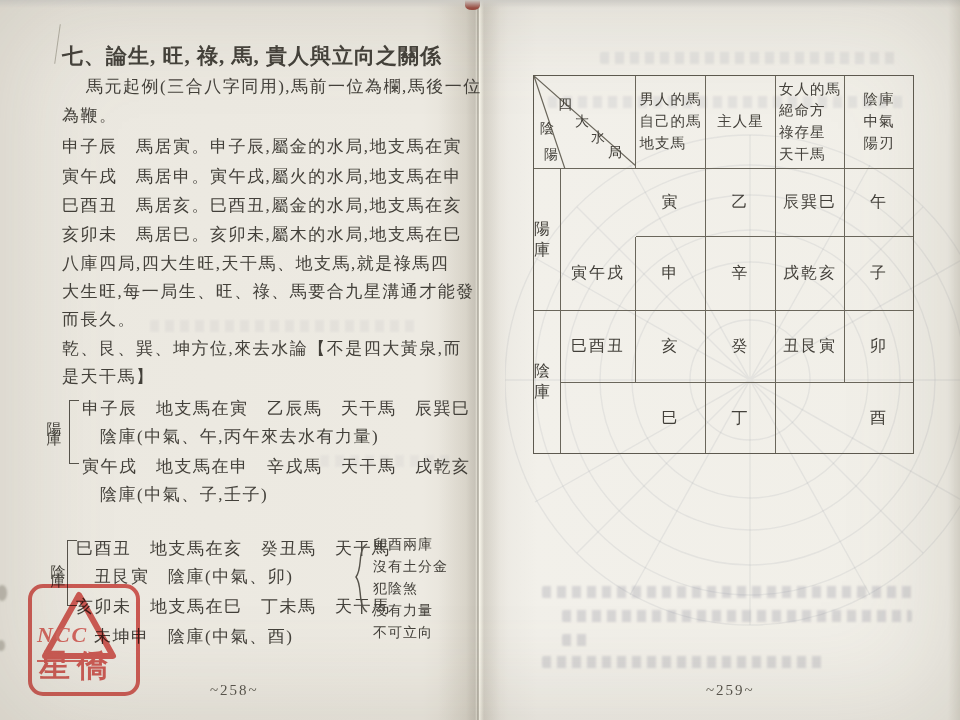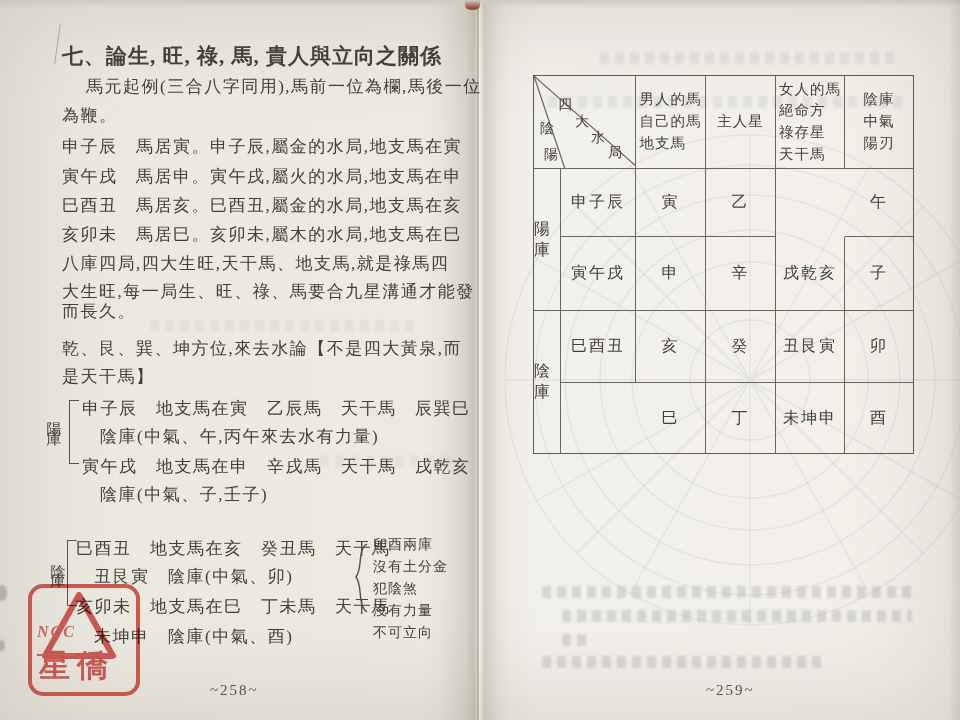--- a/index.html
+++ b/index.html
@@ -43,21 +43,21 @@
   .rtable>div.lastr{border-bottom:none;}
   .hcell{font-size:14.5px;line-height:1.5;letter-spacing:1px;white-space:pre-line;text-align:left;}
   .dcell{font-size:16px;letter-spacing:2px;white-space:pre;}
   .gcell{flex-direction:column;justify-content:space-around;font-size:16px;padding:14px 0;}
   .corner{position:relative;}
   .corner span{position:absolute;font-size:14px;}
 
   
   .stamp{position:absolute;left:28px;top:584px;width:104px;height:104px;border:4px solid #d9534f;border-radius:15px;
     z-index:7;mix-blend-mode:multiply;opacity:.92;}
-  .stamp .ncc{position:absolute;left:5px;top:36px;font-size:16px;font-weight:bold;font-style:italic;color:#e0605c;
+  .stamp .ncc{position:absolute;left:5px;top:36px;font-size:22px;font-weight:bold;font-style:italic;color:#e0605c;
     letter-spacing:2px;border-bottom:2px solid #e0605c;line-height:1;padding-bottom:14px;}
   .stamp .xq{position:absolute;left:7px;top:62px;font-size:31px;font-weight:bold;color:#d9534f;letter-spacing:7px;line-height:1;white-space:pre;}
 </style>
 </head>
 <body>
 
 <div id="scan">
 
   <svg class="compass" width="460" height="540" viewBox="0 0 460 540">
     <g stroke="rgba(130,136,152,0.16)" fill="none" stroke-width="1.4">
@@ -90,21 +90,21 @@
     <div class="title">七、論生, 旺, 祿, 馬, 貴人與立向之關係</div>
 
     <div class="ln" style="left:86px;top:78px;">馬元起例(三合八字同用),馬前一位為欄,馬後一位</div>
     <div class="ln" style="left:62px;top:107px;">為鞭。</div>
     <div class="ln" style="left:62px;top:138px;">申子辰　馬居寅。申子辰,屬金的水局,地支馬在寅</div>
     <div class="ln" style="left:62px;top:168px;">寅午戌　馬居申。寅午戌,屬火的水局,地支馬在申</div>
     <div class="ln" style="left:62px;top:197px;">巳酉丑　馬居亥。巳酉丑,屬金的水局,地支馬在亥</div>
     <div class="ln" style="left:62px;top:226px;">亥卯未　馬居巳。亥卯未,屬木的水局,地支馬在巳</div>
     <div class="ln" style="left:62px;top:255px;">八庫四局,四大生旺,天干馬、地支馬,就是祿馬四</div>
     <div class="ln" style="left:62px;top:283px;">大生旺,每一局生、旺、祿、馬要合九星溝通才能發</div>
-    <div class="ln" style="left:62px;top:303px;">而長久。</div>
+    <div class="ln" style="left:62px;top:311px;">而長久。</div>
     <div class="ln" style="left:62px;top:340px;">乾、艮、巽、坤方位,來去水論【不是四大黃泉,而</div>
     <div class="ln" style="left:62px;top:368px;">是天干馬】</div>
 
     <div class="vlabel" style="left:44px;top:410px;">陽庫</div>
     <div class="bracket" style="left:69px;top:400px;height:62px;"></div>
     <div class="ln" style="left:82px;top:400px;">申子辰　地支馬在寅　乙辰馬　天干馬　辰巽巳</div>
     <div class="ln" style="left:100px;top:428px;">陰庫(中氣、午,丙午來去水有力量)</div>
     <div class="ln" style="left:82px;top:458px;">寅午戌　地支馬在申　辛戌馬　天干馬　戌乾亥</div>
     <div class="ln" style="left:100px;top:486px;">陰庫(中氣、子,壬子)</div>
 
@@ -147,41 +147,40 @@
       <div class="hcell" style="grid-column:5;grid-row:1;">女人的馬
 絕命方
 祿存星
 天干馬</div>
       <div class="hcell" style="grid-column:4;grid-row:1;">主人星</div>
       <div class="hcell lastc" style="grid-column:6;grid-row:1;">陰庫
 中氣
 陽刃</div>
 
       <div class="gcell" style="grid-column:1;grid-row:2/4;">陽庫</div>
-      <div class="dcell" style="grid-column:2;grid-row:2;">申子辰</div>
       <div class="dcell" style="grid-column:3;grid-row:2;">寅</div>
       <div class="dcell" style="grid-column:4;grid-row:2;">乙</div>
+      <div class="dcell" style="grid-column:5;grid-row:2;">辰巽巳</div>
       <div class="dcell lastc" style="grid-column:6;grid-row:2;">午</div>
 
       <div class="dcell" style="grid-column:2;grid-row:3;">寅午戌</div>
       <div class="dcell" style="grid-column:3;grid-row:3;">申</div>
       <div class="dcell" style="grid-column:4;grid-row:3;">辛</div>
       <div class="dcell" style="grid-column:5;grid-row:3;">戌乾亥</div>
       <div class="dcell lastc" style="grid-column:6;grid-row:3;">子</div>
 
       <div class="gcell lastr" style="grid-column:1;grid-row:4/6;">陰庫</div>
       <div class="dcell" style="grid-column:2;grid-row:4;">巳酉丑</div>
       <div class="dcell" style="grid-column:3;grid-row:4;">亥</div>
       <div class="dcell" style="grid-column:4;grid-row:4;">癸</div>
       <div class="dcell" style="grid-column:5;grid-row:4;">丑艮寅</div>
       <div class="dcell lastc" style="grid-column:6;grid-row:4;">卯</div>
 
       <div class="dcell lastr" style="grid-column:3;grid-row:5;">巳</div>
       <div class="dcell lastr" style="grid-column:4;grid-row:5;">丁</div>
-      <div class="dcell lastr" style="grid-column:5;grid-row:5;">未坤申</div>
       <div class="dcell lastc lastr" style="grid-column:6;grid-row:5;">酉</div>
     </div>
 
     <div class="pnum" style="left:706px;top:682px;">~259~</div>
   </div>
 
   <div class="stamp">
     <svg width="104" height="104" viewBox="0 0 104 104" style="position:absolute;left:0;top:0;">
       <path d="M47,7 L81,68 L13,68 Z" stroke="#d9534f" stroke-width="6" fill="none" stroke-linejoin="round"></path>
     </svg>

